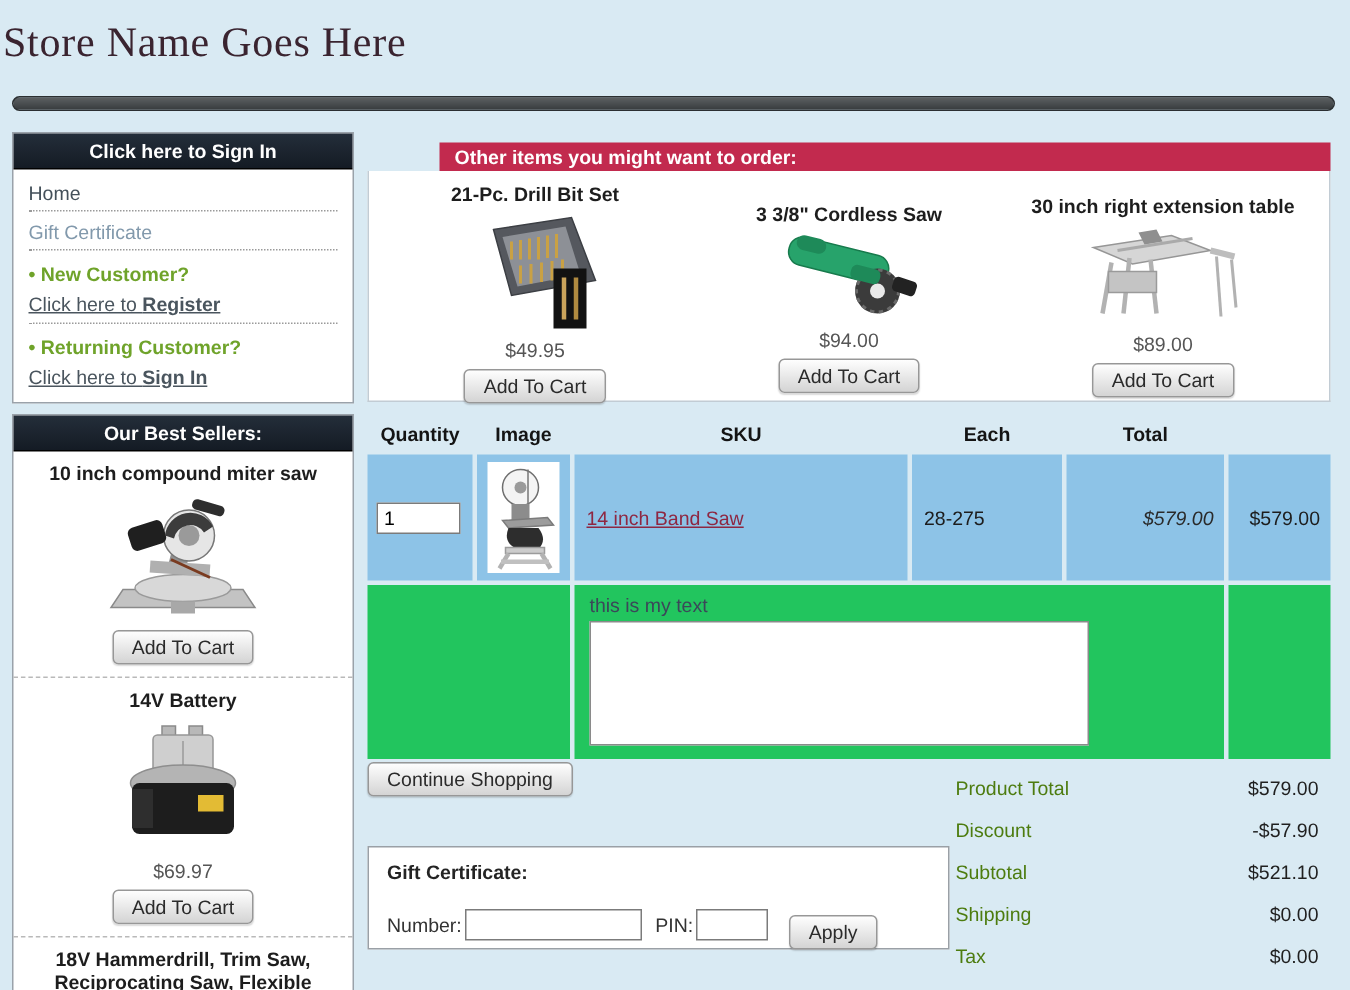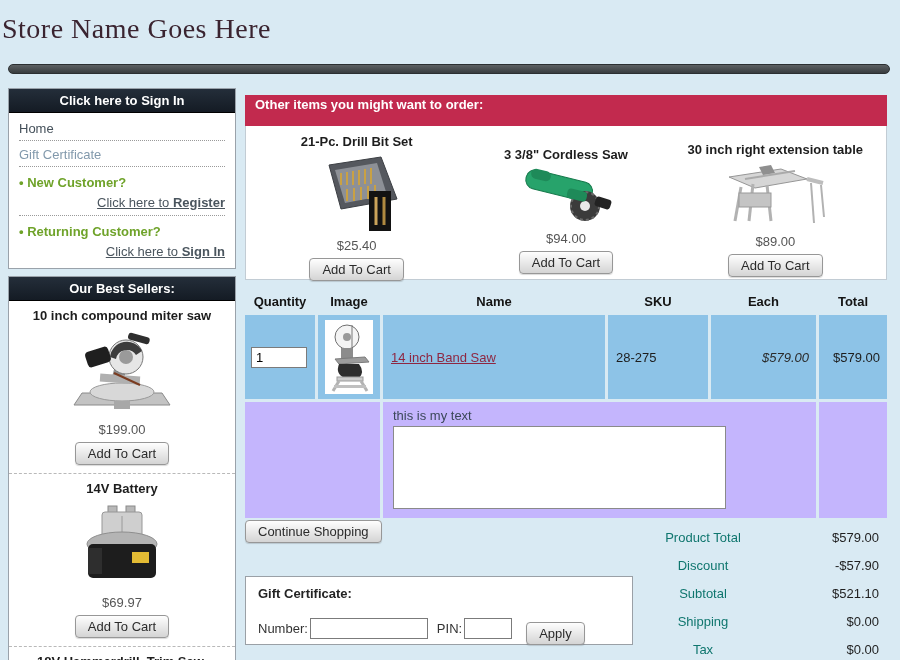--- a/index.html
+++ b/index.html
@@ -29,60 +29,60 @@
     color:#fff; font-weight:bold; font-size:13px;
     text-align:center; padding:4px 0; border-bottom:1px solid #000;
   }
   .side-links { padding:2px 10px 4px 10px; }
   .side-link { display:block; padding:6px 0 4px 0; border-bottom:1px dotted #9a9a9a;
     color:#44505a; text-decoration:none; cursor:pointer; }
   .side-link.lighter { color:#8299ac; }
   .cust-block { padding:6px 0 4px 0; border-bottom:1px dotted #9a9a9a; }
   .cust-block.last { border-bottom:none; }
   .cust-prompt { color:#6fa32a; font-weight:bold; padding:2px 0; }
-  .cust-link { color:#4a555e; text-decoration:underline; padding:3px 0 1px 0; cursor:pointer;text-align:right; }
+  .cust-link { color:#4a555e; text-decoration:underline; padding:3px 0 1px 0; cursor:pointer; }
   .cust-link b { font-weight:bold; }
   .bs-product { text-align:center; padding:5px 6px 8px 6px; border-bottom:1px dashed #b9b9b9; }
   .bs-product.last { border-bottom:none; }
   .bs-name { font-weight:bold; color:#1d1d1d; padding:2px 4px 4px 4px; }
   .bs-img { margin:2px auto; }
   .bs-price { color:#555; margin:4px 0 5px 0; }
   .btn {
     display:inline-block; padding:3px 12px;
     background:linear-gradient(#fefefe,#d4d4d4);
     border:1px solid #979797; border-radius:4px;
     font-weight:normal; font-size:13px; color:#2b2b2b; cursor:pointer;
     box-shadow:0 1px 1px rgba(0,0,0,.15);
   }
   
   .main { position:absolute; left:245px; top:95px; width:642px; }
   .upsell-header {
     background:#c22a4e; color:#fff; font-weight:bold;
-    padding:2px 10px 3px 10px; height:31px;
+    padding:2px 10px 3px 10px; height:19px;margin-left:48px;
   }
   .upsell-box {
     background:#fff; border:1px solid #c2ccd4; border-top:none;
     height:154px; display:flex; justify-content:space-around; padding:4px 6px;
   }
   .up-item { text-align:center; width:33%; }
   .up-item:nth-child(2) { padding-top:13px; }
   .up-item:nth-child(3) { padding-top:8px; }
   .up-name { font-weight:bold; color:#1d1d1d; padding:4px 0 2px 0; }
   .up-price { color:#555; margin:2px 0 5px 0; }
   
   .cart { margin-top:10px; }
   .cart-head { display:grid; grid-template-columns:70px 62px 222px 100px 105px 68px;
     column-gap:3px; font-weight:bold; color:#141414; }
   .cart-head > div { text-align:center; padding:4px 0 6px 0; }
   .cart-row1 { display:grid; grid-template-columns:70px 62px 222px 100px 105px 68px;
     column-gap:3px; height:84px; }
   .cart-row1 > div { background:#8dc3e7; display:flex; align-items:center; }
   .cart-row2 { display:grid; grid-template-columns:135px 433px 68px;
     column-gap:3px; margin-top:3px; height:106px; }
-  .cart-row2 > div { background:#c4b5fd; }
+  .cart-row2 > div { background:#22c55e; }
   .qty-input { width:56px; height:21px; border:1px solid #7b7b7b; margin-left:6px;
     padding:2px 4px; font-size:13px; font-family:"Liberation Sans",sans-serif; background:#fff; }
   .img-cell { justify-content:center; }
   .img-frame { width:48px; height:74px; background:#fff; display:flex; align-items:center; justify-content:center; }
   .name-link { color:#8e2742; text-decoration:underline; margin-left:8px; cursor:pointer; }
   .sku-val { margin-left:8px; color:#1d1d1d; }
   .each-val { font-style:italic; color:#2a2a2a; justify-content:flex-end !important; }
   .each-val span, .total-val span { padding-right:7px; }
   .total-val { justify-content:flex-end !important; color:#1d1d1d; }
   .note-cell { padding:6px 10px; }
@@ -97,21 +97,21 @@
   .gift-title { font-weight:bold; color:#242424; }
   .gift-row { margin-top:10px; display:flex; align-items:center; color:#333; }
   .gift-input { height:21px; border:1px solid #7b7b7b; background:#fff; padding:2px 4px;
     font-family:"Liberation Sans",sans-serif; font-size:13px; }
   .num-input { width:118px; margin-left:2px; }
   .pin-label { margin-left:9px; }
   .pin-input { width:48px; margin-left:2px; }
   .apply-btn { margin-left:14px;margin-top:11px; }
   .bottom-right { flex:1; padding-top:3px; }
   .tot-row { display:grid; grid-template-columns:1fr 118px; height:28px; align-items:center; }
-  .tot-label { text-align:center; color:#0f766e; padding-right:0; }
+  .tot-label { text-align:left; color:#4d7c0f; padding-right:0; }
   .tot-value { text-align:right; color:#1f1f1f; padding-right:8px; }
   .grand { display:grid; grid-template-columns:1fr 160px; align-items:baseline; margin-top:6px;
     font-family:"Liberation Serif","DejaVu Serif",serif; font-size:29px; color:#8e1f31; }
   .grand .g-label { text-align:right; }
   .grand .g-value { text-align:right; padding-right:8px; }
 </style>
 </head>
 <body>
 
 <h1 class="page-title">Store Name Goes Here</h1>
@@ -148,21 +148,20 @@
           <rect x="46" y="16" width="12" height="34" fill="#8f8f8f" transform="rotate(14 52 33)"></rect>
           <circle cx="56" cy="28" r="17" fill="#e6e6e6" stroke="#777"></circle>
           <circle cx="56" cy="28" r="7" fill="#9a9a9a"></circle>
           <rect x="16" y="20" width="24" height="16" rx="4" fill="#1f1f1f" transform="rotate(-18 28 28)"></rect>
           <rect x="58" y="6" width="22" height="7" rx="3" fill="#2e2e2e" transform="rotate(16 69 9)"></rect>
           <path d="M40 28 a17 17 0 0 1 32 -6 l-6 4 a11 11 0 0 0 -20 4 z" fill="#3c3c3c"></path>
           <rect x="30" y="46" width="40" height="8" fill="#b0b0b0" transform="rotate(4 50 50)"></rect>
           <line x1="44" y1="44" x2="70" y2="56" stroke="#7a3b20" stroke-width="2"></line>
         </svg>
       </div>
-      <div class="bs-price">$199.00</div>
       <button class="btn">Add To Cart</button>
     </div>
 
     <div class="bs-product">
       <div class="bs-name">14V Battery</div>
       <div class="bs-img">
         <svg width="96" height="86" viewBox="0 0 96 86">
           <rect x="34" y="4" width="9" height="9" fill="#b8b8b8" stroke="#8a8a8a"></rect>
           <rect x="52" y="4" width="9" height="9" fill="#b8b8b8" stroke="#8a8a8a"></rect>
           <rect x="28" y="10" width="40" height="28" rx="3" fill="#cfcfcf" stroke="#979797"></rect>
@@ -206,21 +205,21 @@
               <line x1="47" y1="37" x2="47" y2="50"></line>
             <line x1="54" y1="36" x2="54" y2="49"></line>
               <line x1="61" y1="35" x2="61" y2="48"></line>
             <line x1="68" y1="34" x2="68" y2="47"></line>
           </g>
           <rect x="62" y="40" width="22" height="40" fill="#121212"></rect>
           <line x1="69" y1="46" x2="69" y2="74" stroke="#caa35a" stroke-width="3"></line>
           <line x1="77" y1="46" x2="77" y2="74" stroke="#b08a40" stroke-width="3"></line>
         </svg>
       </div>
-      <div class="up-price">$25.40</div>
+      <div class="up-price">$49.95</div>
       <button class="btn">Add To Cart</button>
     </div>
 
     <div class="up-item">
       <div class="up-name">3 3/8" Cordless Saw</div>
       <div>
         <svg width="110" height="62" viewBox="0 0 110 62">
           <rect x="14" y="12" width="68" height="19" rx="9" fill="#27a36b" stroke="#177a4c" transform="rotate(14 48 22)"></rect>
           <rect x="20" y="6" width="20" height="10" rx="5" fill="#1e8a59" transform="rotate(14 30 11)"></rect>
           <circle cx="74" cy="42" r="15" fill="#3b3b3b"></circle>
@@ -256,21 +255,20 @@
       </div>
       <div class="up-price">$89.00</div>
       <button class="btn">Add To Cart</button>
     </div>
   </div>
 
   <div class="cart">
     <div class="cart-head">
       <div>Quantity</div>
       <div>Image</div>
-      <div>Name</div>
       <div>SKU</div>
       <div>Each</div>
       <div>Total</div>
     </div>
 
     <div class="cart-row1">
       <div>
         <input class="qty-input" type="text" value="1" style="">
       </div>
       <div class="img-cell">

